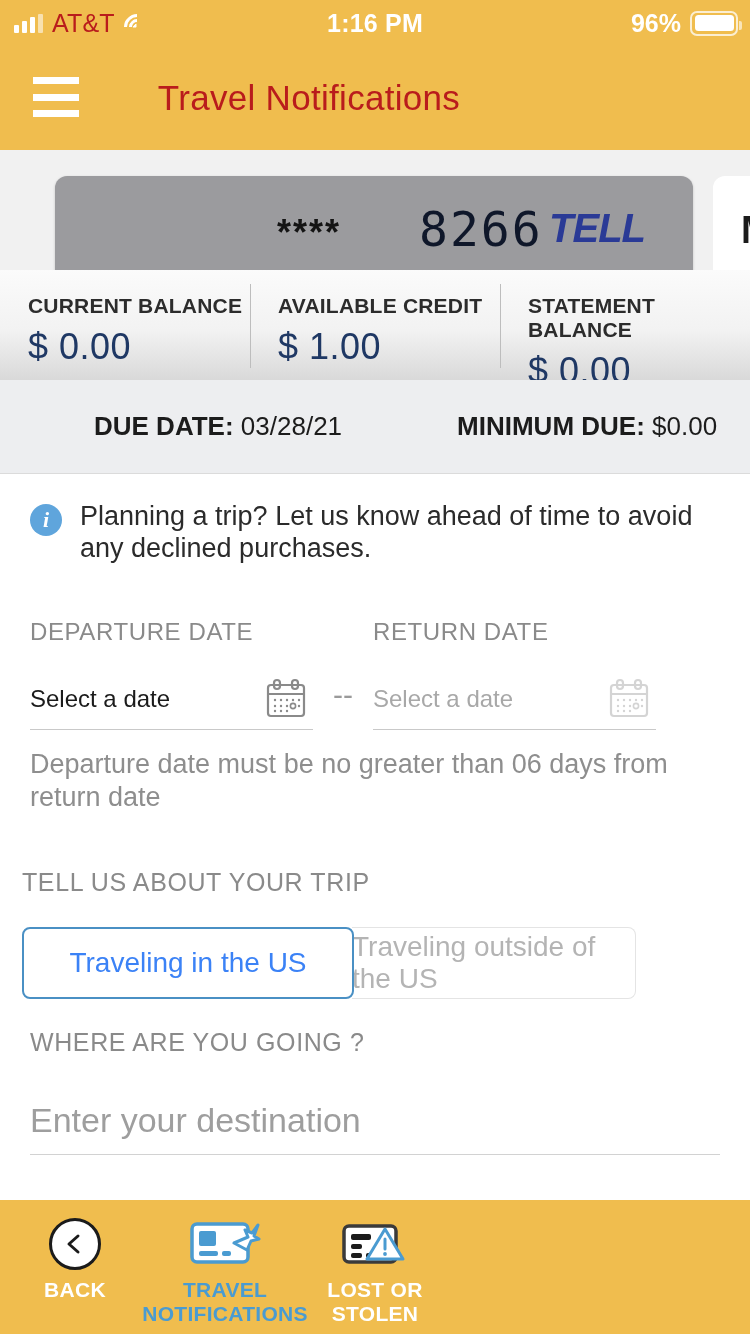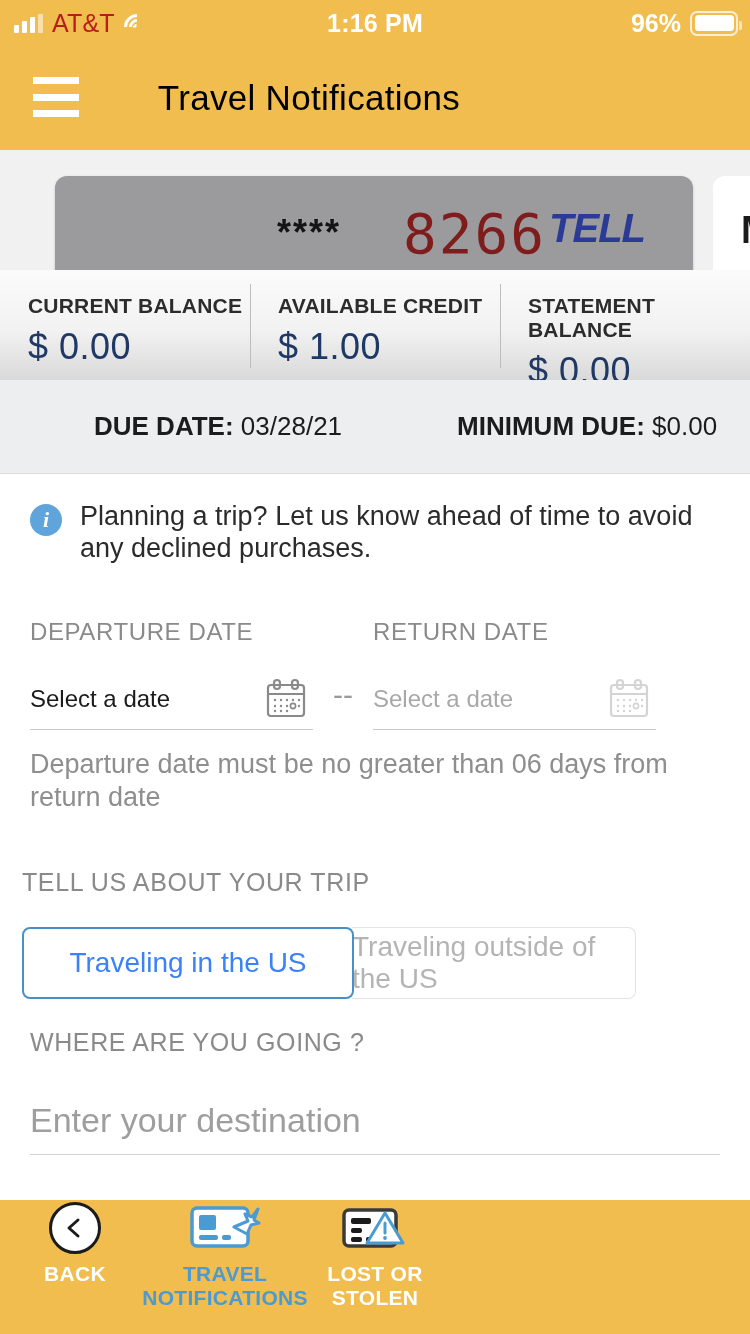--- a/index.html
+++ b/index.html
@@ -48,21 +48,21 @@
     background:#F0BD4E;
   }
   .hamburger{
     position:absolute; left:33px; top:31px; width:46px; height:40px;
     display:flex; flex-direction:column; justify-content:space-between; cursor:pointer;
   }
   .hamburger span{ display:block; height:7px; width:100%; background:#ffffff; }
   .nav-title{
     position:absolute; left:0; top:0; width:618px; height:104px;
     display:flex; align-items:center; justify-content:center;
-    color:#000000; font-size:35px; font-weight:400; letter-spacing:.3px;
+    color:#b91c1c; font-size:35px; font-weight:400; letter-spacing:.3px;
   }
 
   
   .cards-area{
     position:absolute; top:150px; left:0; width:750px; height:120px;
     background:#F1F1F1; overflow:hidden;
   }
   .card-main{
     position:absolute; left:55px; top:26px; width:638px; height:120px;
     background:#9B9B9E; border-radius:12px 12px 0 0;
@@ -76,22 +76,22 @@
     font-weight:700; color:#1b1b1b; }
   .card-nickname{
     position:absolute; left:26px; top:30px; font-size:38px; font-weight:700;
     color:#141414; letter-spacing:-.5px;
   }
   .card-stars{
     position:absolute; left:222px; top:36px; font-size:36px; font-weight:700;
     color:#141414; letter-spacing:2px;
   }
   .card-digits{
-    position:absolute; left:348px; top:25px; font-size:56px; font-weight:400;
-    color:#7f1d1d; letter-spacing:2px;
+    position:absolute; left:364px; top:25px; font-size:48px; font-weight:400;
+    color:#0f172a; letter-spacing:2px;
     font-family:"DejaVu Sans Mono", monospace;
   }
   .visa{
     position:absolute; right:48px; top:30px;
     font-size:40px; font-weight:700; font-style:italic;
     color:#2A3A96; letter-spacing:-1px;
     font-family:"Liberation Sans", sans-serif;
   }
 
   
@@ -181,21 +181,21 @@
   }
   .dest-input input{
     border:none; outline:none; background:transparent; width:100%;
     font-size:34px; color:#1b1b1b; font-family:"Liberation Sans", sans-serif;
   }
   .dest-input input::placeholder{ color:#9E9E9E; }
 
   
   .tabbar{
     position:absolute; left:0; bottom:0; width:750px; height:134px;
-    background:#F0BD4E; display:flex; align-items:flex-start; 
+    background:#F0BD4E; display:flex; align-items:flex-start; padding-top:16px;
   }
   .tab{
     width:150px; display:flex; flex-direction:column; align-items:center; cursor:pointer;
   }
   .tab:nth-child(1){ margin-left:0; }
   .tab-ico{ height:56px; display:flex; align-items:center; justify-content:center; }
   .tab-label{
     margin-top:6px; font-size:21px; font-weight:700; text-align:center;
     line-height:1.12; letter-spacing:.3px;
   }

